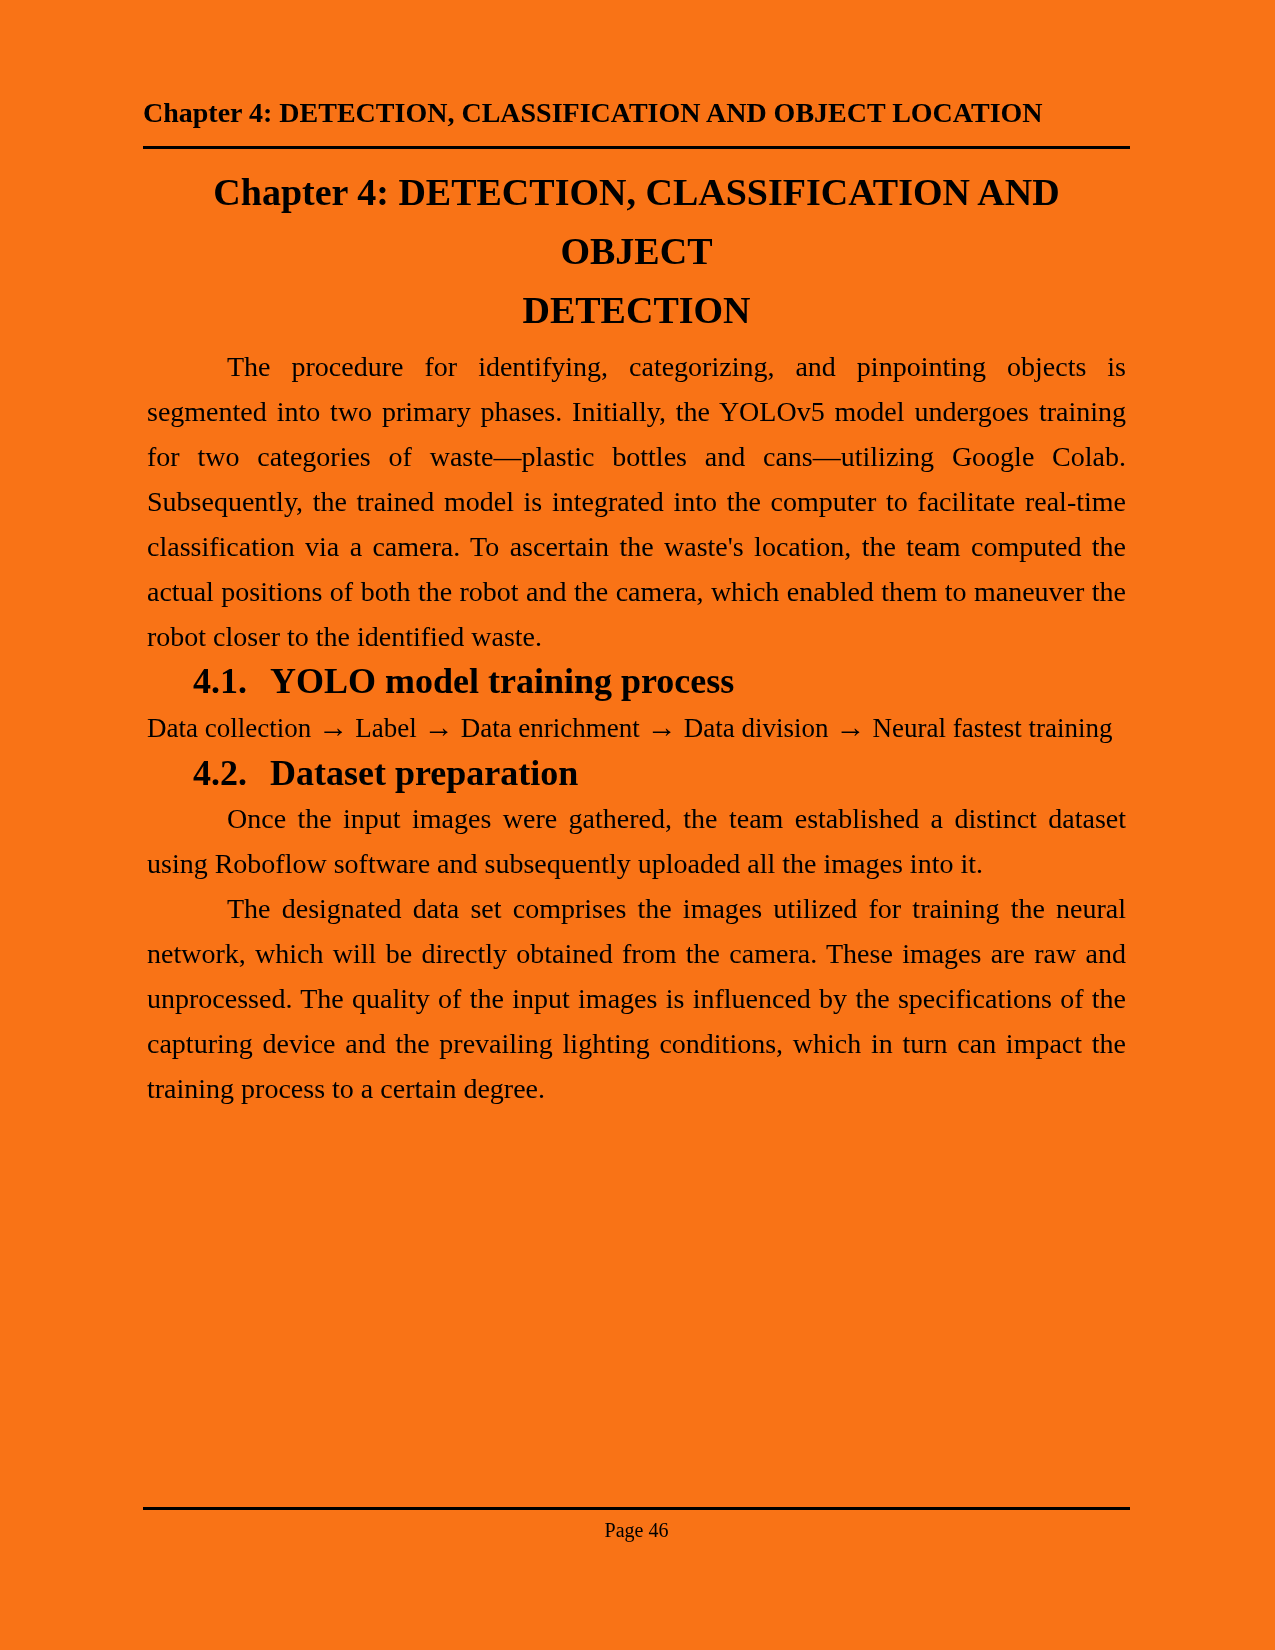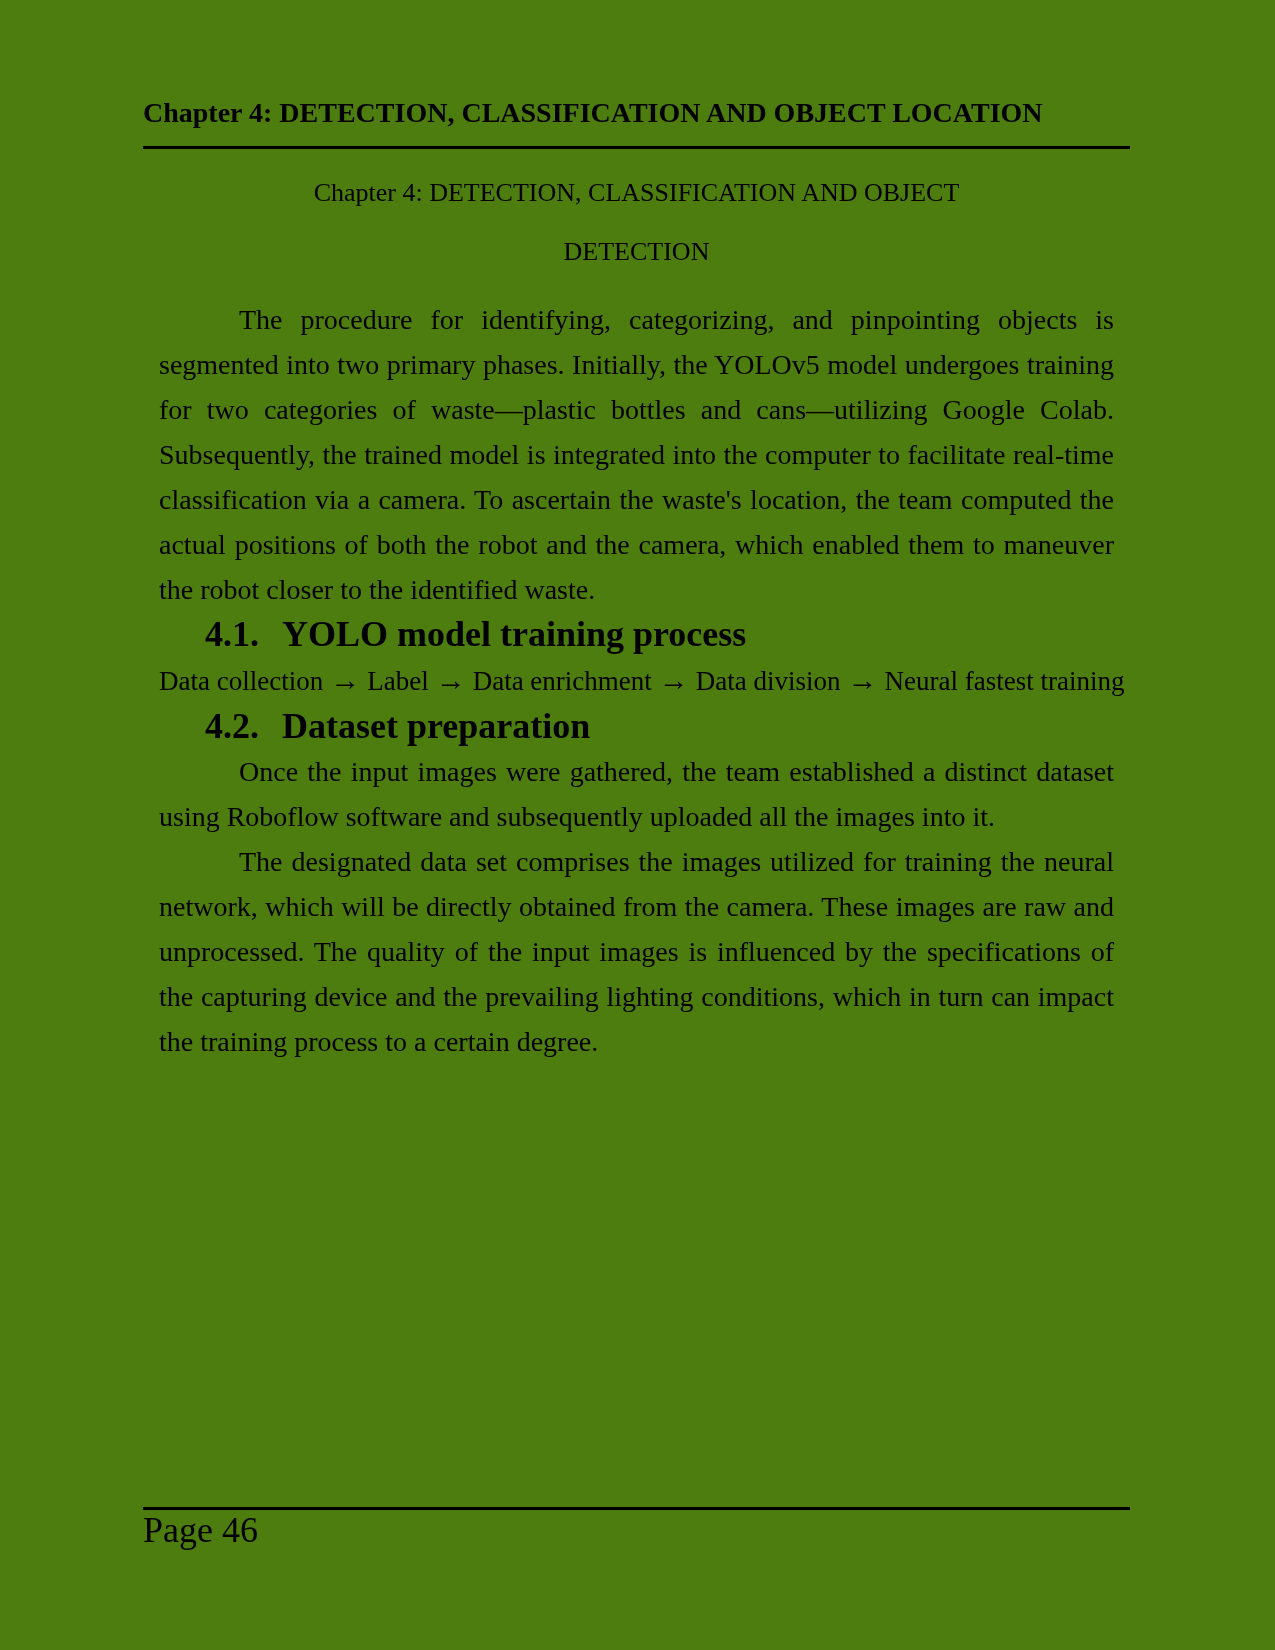--- a/index.html
+++ b/index.html
@@ -1,45 +1,45 @@
 <!DOCTYPE html>
 <html><head>
 <meta charset="utf-8">
 <style>
   html, body { margin: 0; padding: 0; background: #ffffff; }
   .page {
     position: relative;
     width: 1275px;
     height: 1650px;
-    background: #4d7c0f;
+    background: #f97316;
     color: #000000;
     font-family: "Liberation Serif", serif;
     box-sizing: border-box;
     padding: 96px 145px 0 143px;
     overflow: hidden;
   }
   .running-header-text {
     font-weight: bold;
     font-size: 28px;
     line-height: 34px;
     white-space: nowrap;
   }
   .header-rule {
     height: 3px;
     background: #000000;
     margin-top: 16px;
   }
   .doc-title {
     margin: 14px 0 0 0;
     text-align: center;
-    font-weight: normal;
-    font-size: 26px;
+    font-weight: bold;
+    font-size: 38px;
     line-height: 59px;
   }
-  .body-text { margin: 16px; }
+  .body-text { margin: 4px; }
   .body-text p.para {
     margin: 0;
     font-size: 28px;
     line-height: 45px;
     text-align: justify;
     text-align-last: left;
     text-indent: 80px;
   }
   .sec-heading {
     margin: 0;
@@ -62,22 +62,22 @@
     padding: 0 7px;
   }
   .footer {
     position: absolute;
     top: 1507px;
     left: 143px;
     right: 145px;
   }
   .footer-rule { height: 3px; background: #000000; }
   .page-number {
-    text-align: left;
-    font-size: 36px;
+    text-align: center;
+    font-size: 20px;
     line-height: 40px;
   }
 </style>
 </head>
 <body>
 
 <div class="page">
 
   <div class="running-header">
     <div class="running-header-text">Chapter 4: DETECTION, CLASSIFICATION AND OBJECT LOCATION</div>

